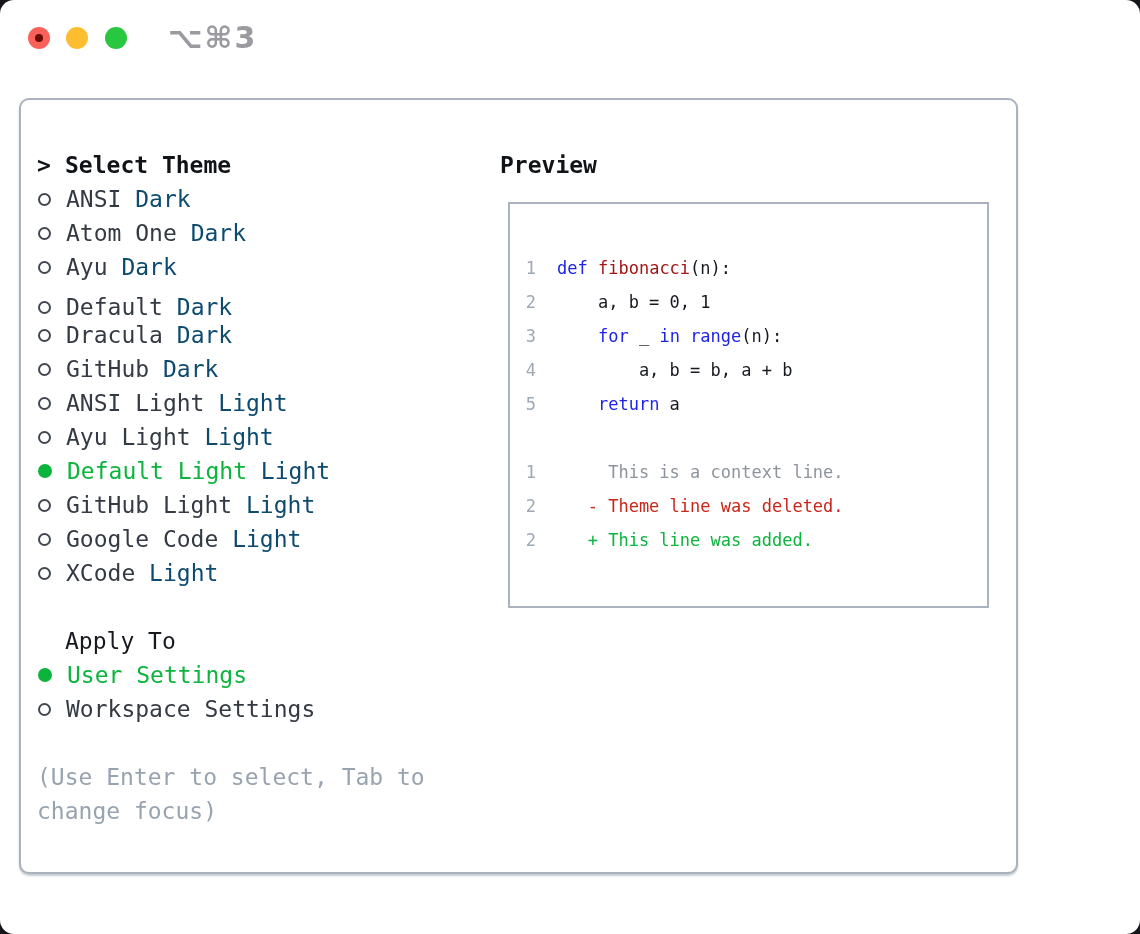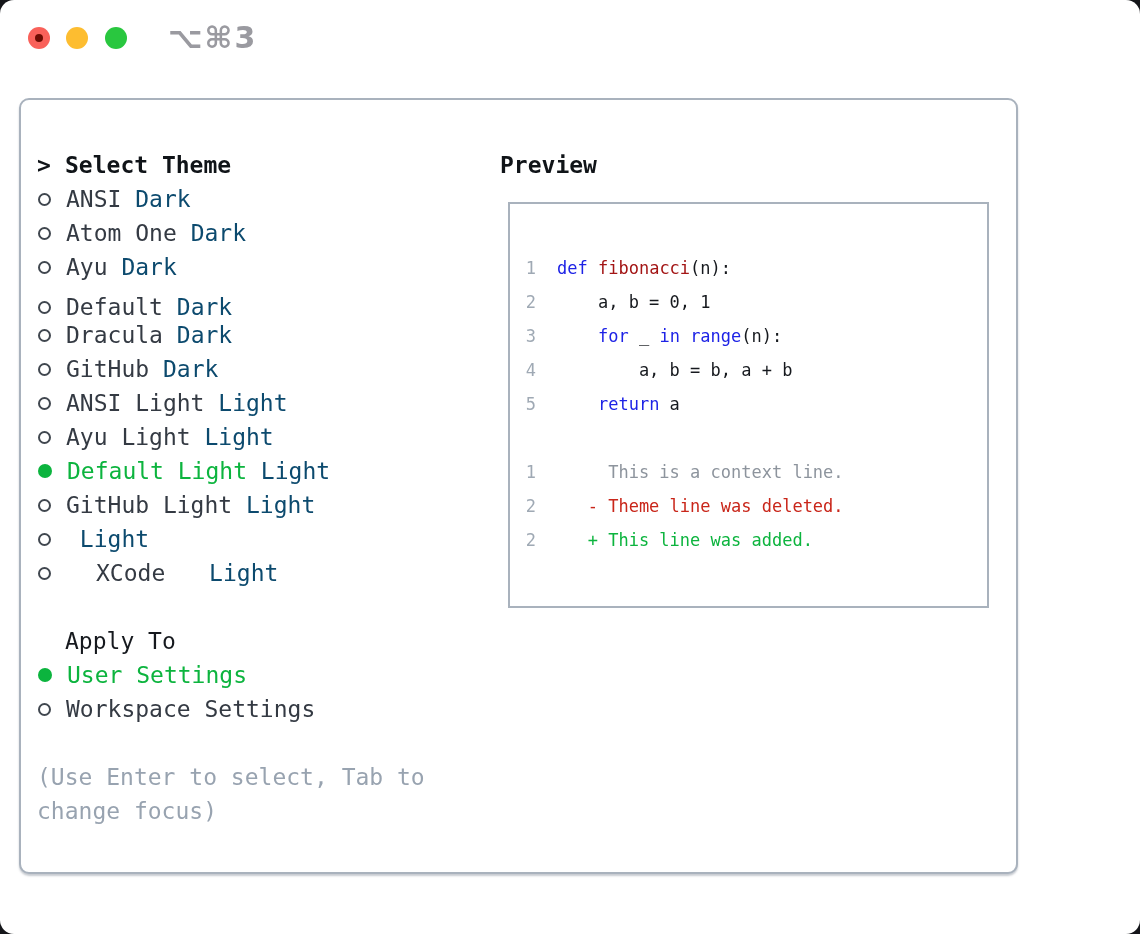--- a/index.html
+++ b/index.html
@@ -71,22 +71,22 @@
       <div class="row" style="top: 182px;"><span class="radio"></span><span class="opt-name">ANSI</span><span class="variant"> Dark</span></div>
       <div class="row" style="top: 216px;"><span class="radio"></span><span class="opt-name">Atom One</span><span class="variant"> Dark</span></div>
       <div class="row" style="top: 250px;"><span class="radio"></span><span class="opt-name">Ayu</span><span class="variant"> Dark</span></div>
       <div class="row" style="top: 290px;"><span class="radio"></span><span class="opt-name">Default</span><span class="variant"> Dark</span></div>
       <div class="row" style="top: 318px;"><span class="radio"></span><span class="opt-name">Dracula</span><span class="variant"> Dark</span></div>
       <div class="row" style="top: 352px;"><span class="radio"></span><span class="opt-name">GitHub</span><span class="variant"> Dark</span></div>
       <div class="row" style="top: 386px;"><span class="radio"></span><span class="opt-name">ANSI Light</span><span class="variant"> Light</span></div>
       <div class="row" style="top: 420px;"><span class="radio"></span><span class="opt-name">Ayu Light</span><span class="variant"> Light</span></div>
       <div class="row" style="top: 454px;"><span class="radio sel"></span><span class="opt-name sel">Default Light</span><span class="variant"> Light</span></div>
       <div class="row" style="top: 488px;"><span class="radio"></span><span class="opt-name">GitHub Light</span><span class="variant"> Light</span></div>
-      <div class="row" style="top: 522px;"><span class="radio"></span><span class="variant"> Light</span></div>
-      <div class="row" style="top: 556px; gap: 30px;"><span class="radio"></span><span class="opt-name">XCode</span><span class="variant"> Light</span></div>
+      <div class="row" style="top: 522px;"><span class="radio"></span><span class="opt-name">Google Code</span><span class="variant"> Light</span></div>
+      <div class="row" style="top: 556px;"><span class="radio"></span><span class="opt-name">XCode</span><span class="variant"> Light</span></div>
     </div>
 
   <div class="row" style="top:624px">
     <span class="marker"> </span><span class="hdr" style="font-weight:normal;color:#16191e">Apply To</span>
   </div>
   <div id="apply-rows">
       <div class="row" style="top: 658px;"><span class="radio sel"></span><span class="opt-name sel">User Settings</span></div>
       <div class="row" style="top: 692px;"><span class="radio"></span><span class="opt-name">Workspace Settings</span></div>
     </div>
 

